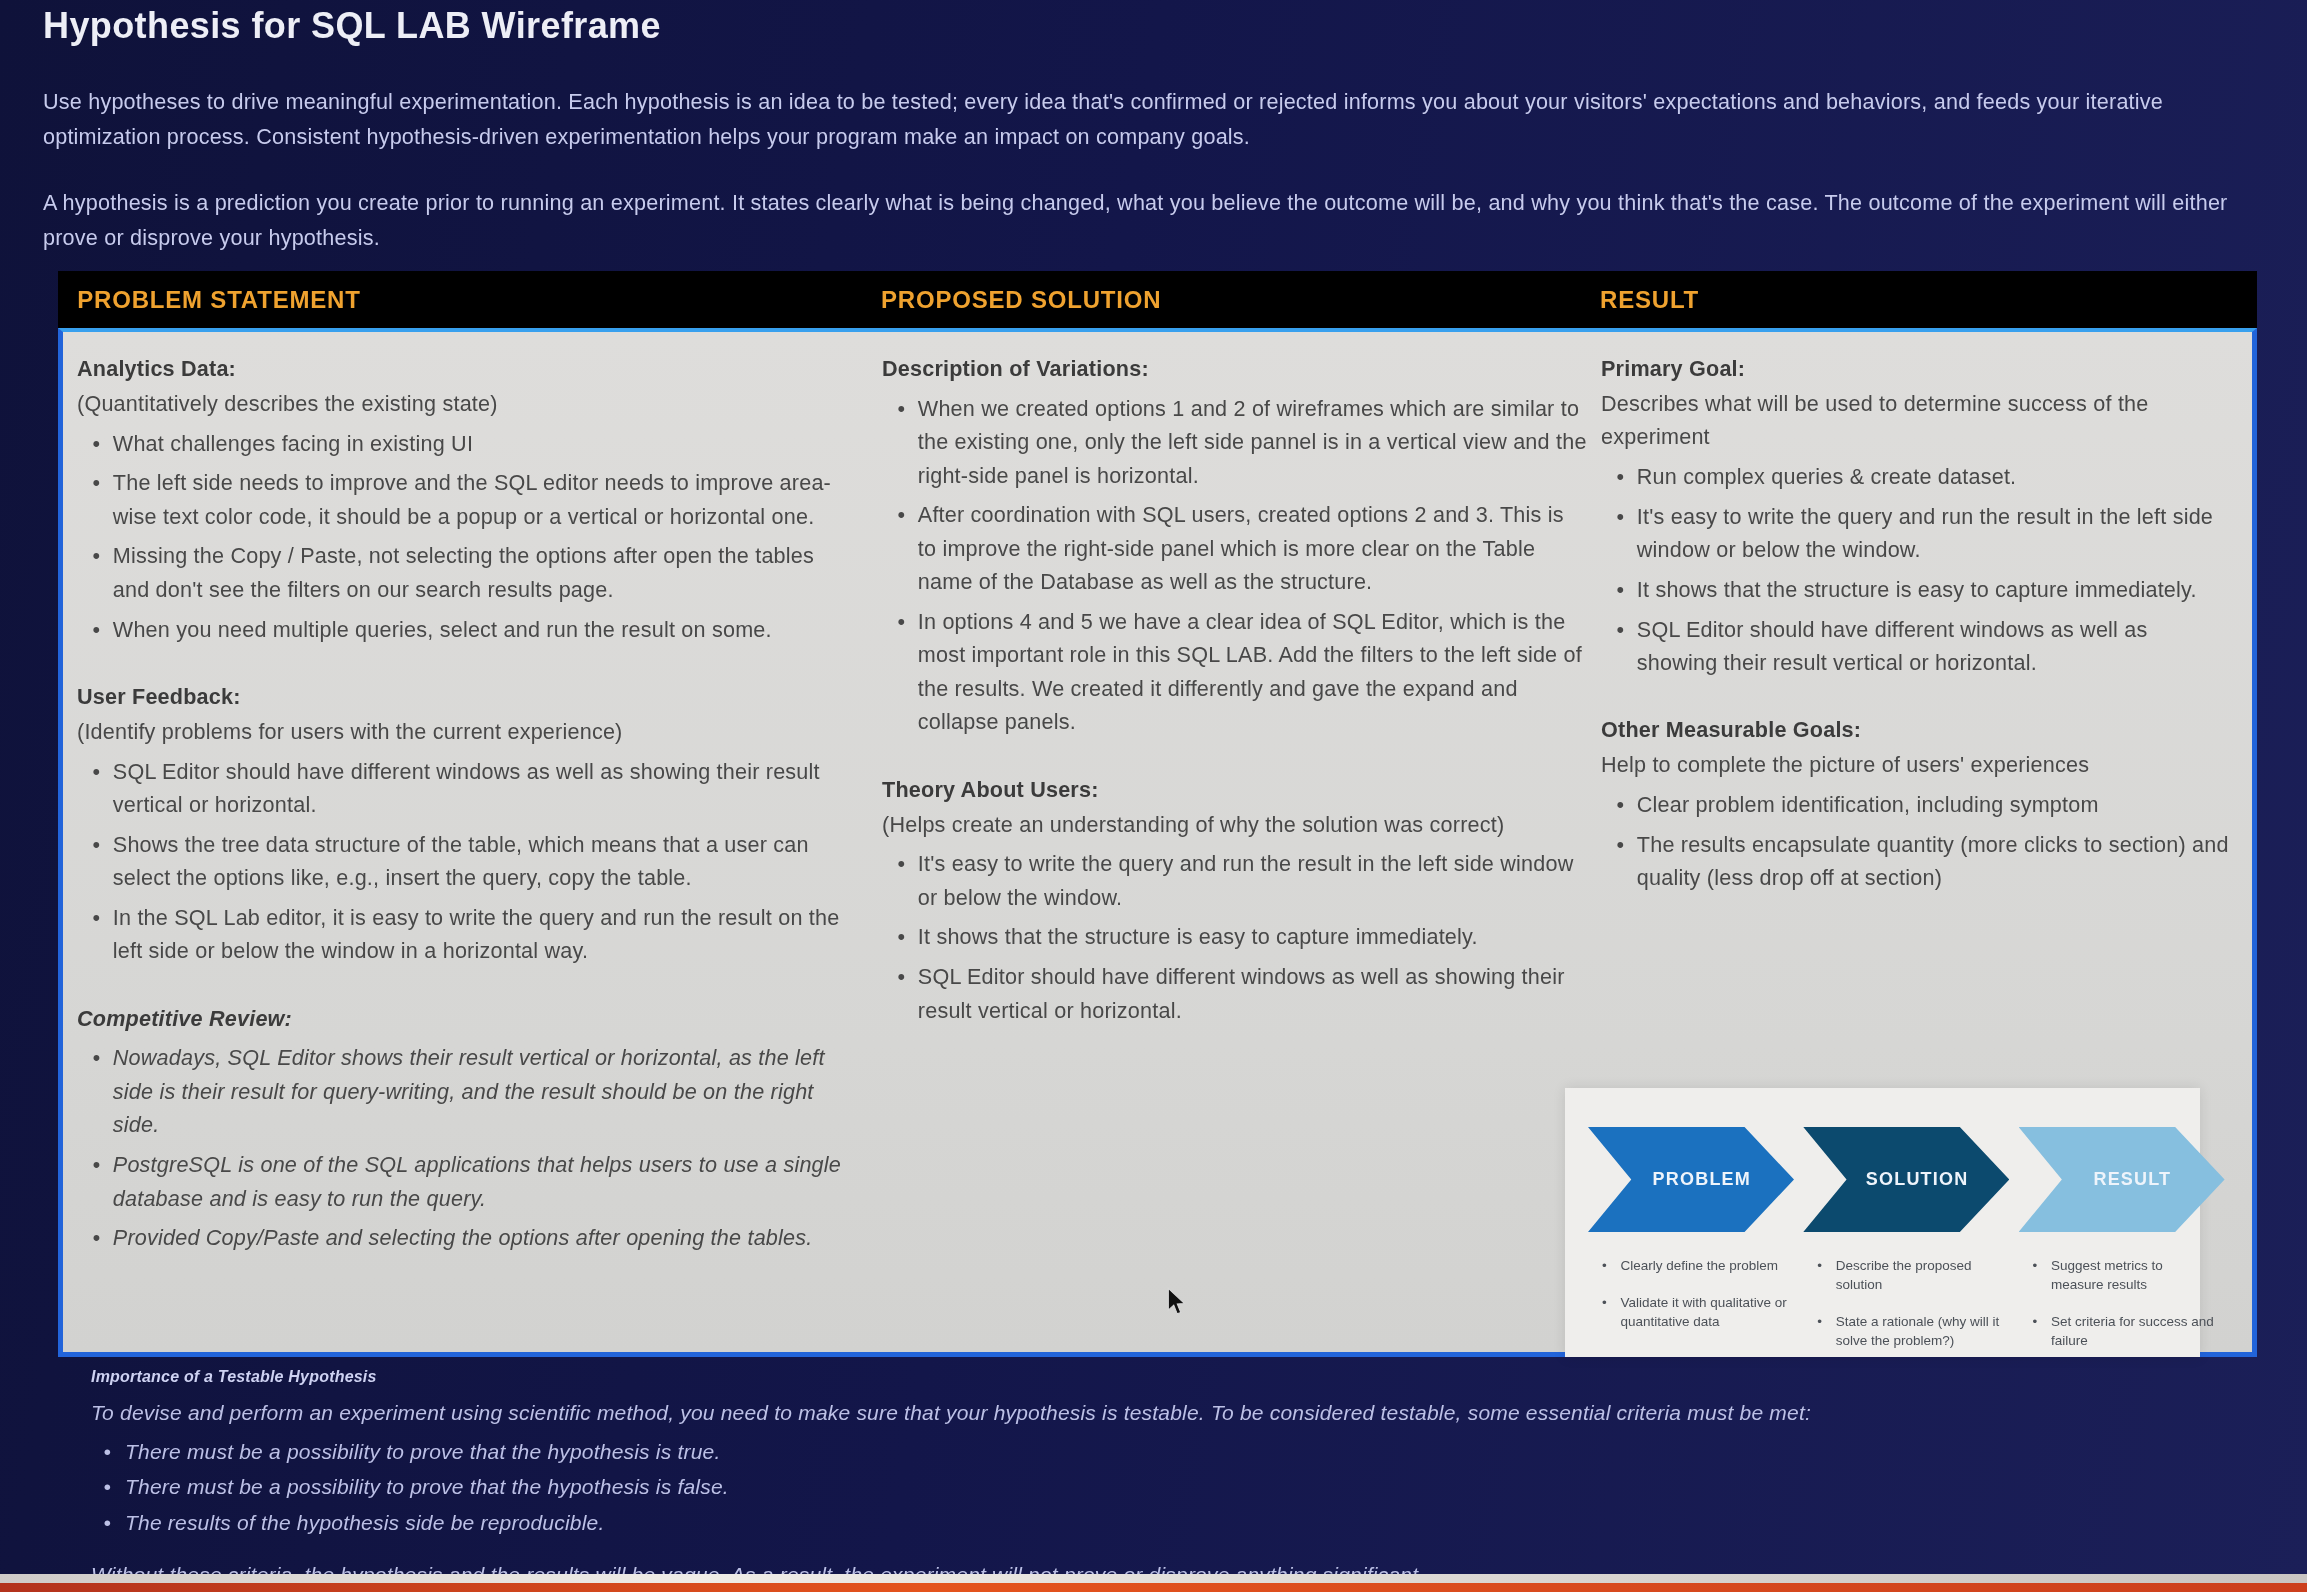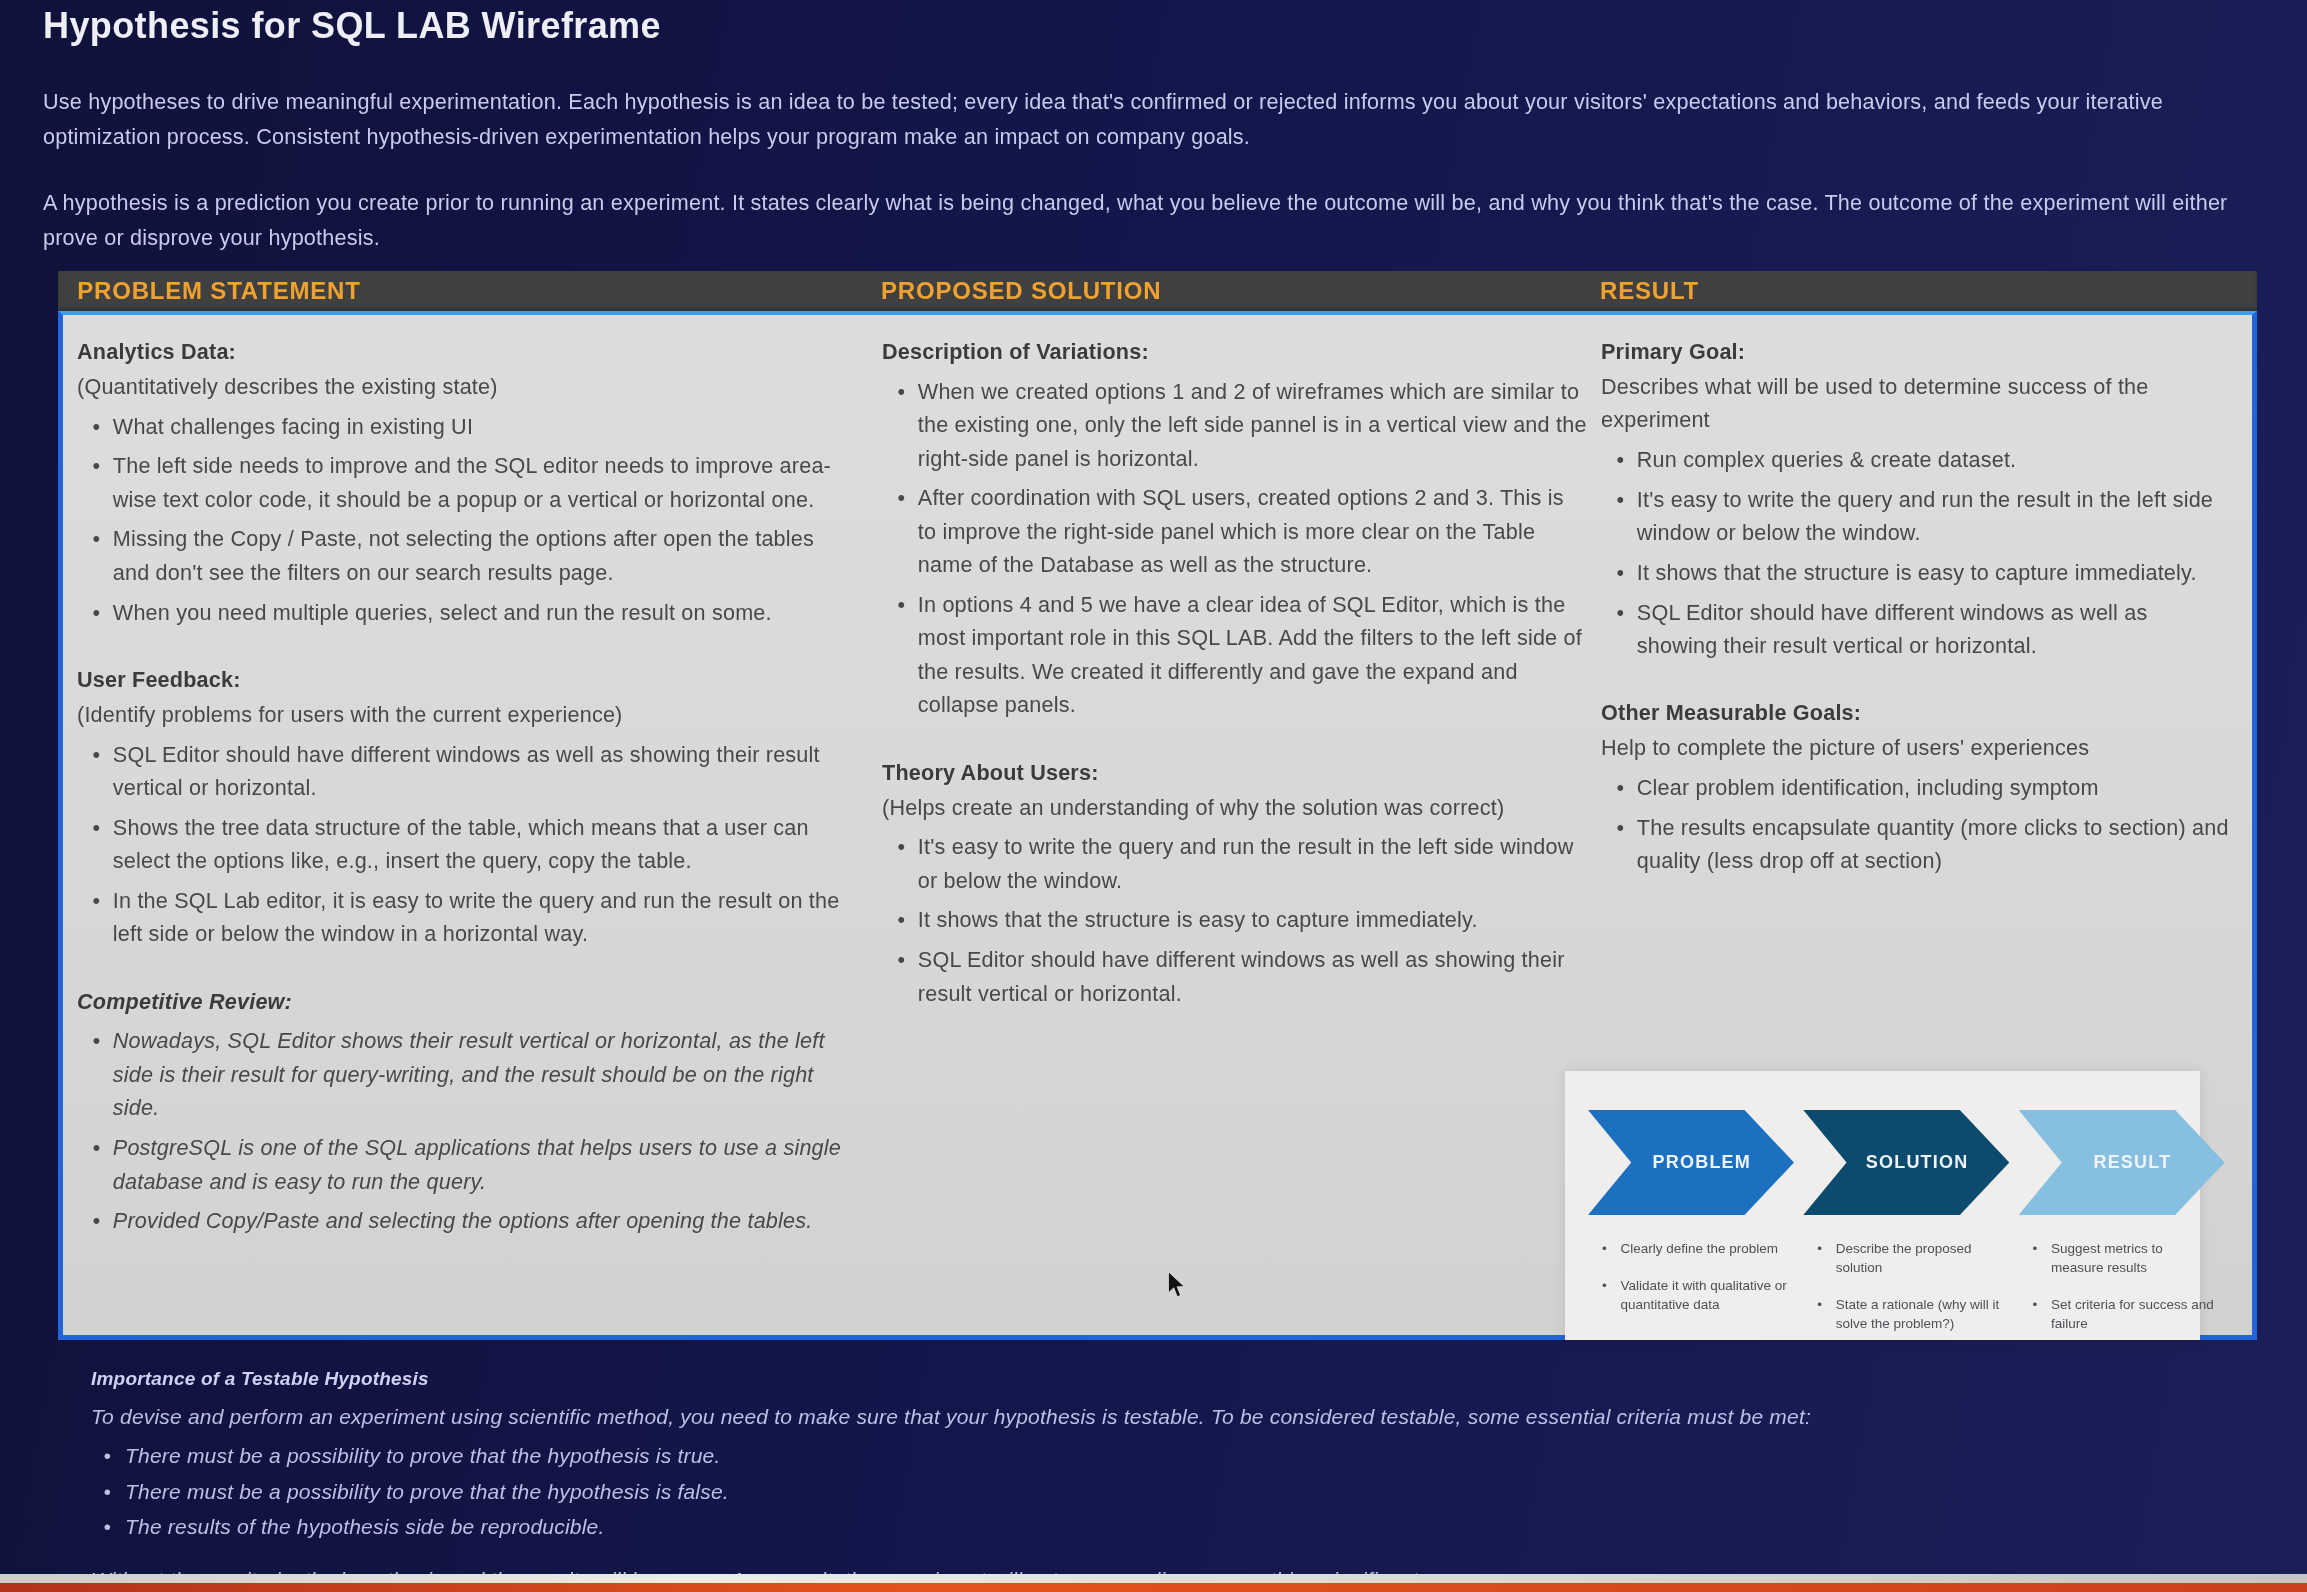--- a/index.html
+++ b/index.html
@@ -15,21 +15,21 @@
   }
   .intro{
     position:absolute;left:43px;top:85px;width:2195px;
     color:#c7cbed;font-size:21.6px;line-height:1.6;letter-spacing:0.2px;
   }
   .intro p{margin:0 0 32px 0;}
 
   
   .panel{position:absolute;left:58px;top:271px;width:2199px;height:1086px;}
   .panel-header{
-    height:40px;background:#404040;position:relative;
+    height:57px;background:#000000;position:relative;
     box-shadow:inset 0 -2.3px 3.1px rgba(0,0,0,.25);
   }
   .panel-header .hcell{
     position:absolute;top:50%;transform:translateY(-50%);
     font-size:24px;font-weight:bold;color:#efa22f;letter-spacing:0.8px;
   }
   .hc0{left:19.3px;} .hc1{left:823px;} .hc2{left:1542px;}
   .panel-body{
     position:relative;height:1029px;box-sizing:border-box;
     background:linear-gradient(180deg,#dedddb 0%,#d6d6d4 70%,#d2d2d0 100%);
@@ -65,21 +65,21 @@
   .step ul{list-style:none;margin:25px 0 0 0;padding:0 6.2px 0 12.4px;
     font-size:13.5px;line-height:1.4;color:#4c5158;font-weight:normal;letter-spacing:0;}
   .step li{position:relative;padding-left:20px;margin-bottom:18.5px;}
   .step li::before{content:"\2022";position:absolute;left:1.5px;}
 
   
   .footer{
     position:absolute;left:91px;top:1366px;width:1901px;
     color:#bcc0e6;font-size:21px;line-height:1.42;font-style:italic;letter-spacing:0.2px;
   }
-  .footer .fh{font-weight:bold;font-size:19px;color:#ced2f2;margin-bottom:9.3px;}
+  .footer .fh{font-weight:bold;font-size:16px;color:#ced2f2;margin-bottom:9.3px;}
   .footer .lead{margin-bottom:9.3px;}
   .footer ul{list-style:none;margin:0;padding:0 0 0 12.4px;}
   .footer li{position:relative;padding-left:21.6px;margin-bottom:5.4px;}
   .footer li::before{content:"\2022";position:absolute;left:0;}
   .footer .closing{margin-top:23px;}
 
   
   .bezel-gray{position:absolute;left:0;right:0;top:1574px;height:9.3px;
     background:linear-gradient(90deg,#cfcbc8,#efece8 30%,#d8d4d0 70%,#c9c5c2);}
   .bezel-red{position:absolute;left:0;right:0;top:1583px;height:10px;

